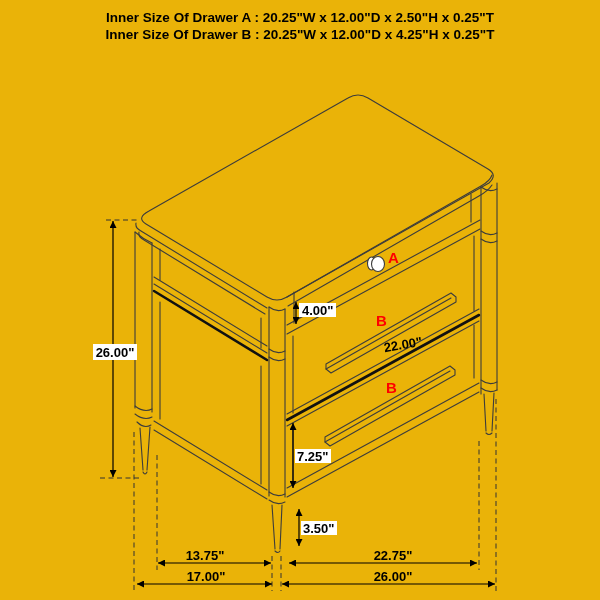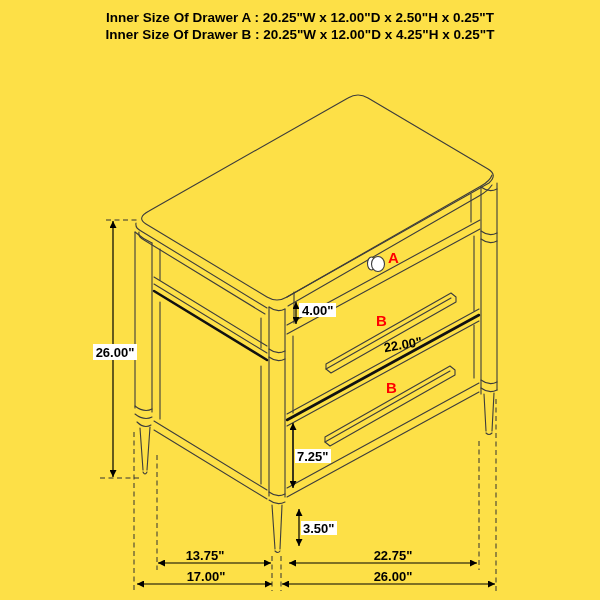--- a/index.html
+++ b/index.html
@@ -1,16 +1,16 @@
 <!DOCTYPE html>
 <html><head>
 <meta charset="utf-8">
 <style>
   html,body{margin:0;padding:0;background:#fff;}
-  .page{position:relative;width:600px;height:600px;background:#fde047;overflow:hidden;}
+  .page{position:relative;width:600px;height:600px;background:#eab308;overflow:hidden;}
   svg{display:block;}
   .ln{fill:none;stroke:#3c3c3c;stroke-width:1.1;stroke-linecap:round;stroke-linejoin:round;}
   .thick{fill:none;stroke:#111;stroke-width:2.6;stroke-linecap:round;}
   .dim{stroke:#000;stroke-width:1.2;}
   .dash{fill:none;stroke:#333;stroke-width:1;stroke-dasharray:5 3.5;}
   .dimtext{font:bold 13px "Liberation Sans",sans-serif;fill:#000;}
   .hdr{font:bold 13.5px "Liberation Sans",sans-serif;fill:#000;}
   .red{font:bold 15px "Liberation Sans",sans-serif;fill:#ff0000;}
   .bg{fill:#ffffff;}
   text{user-select:none;}

